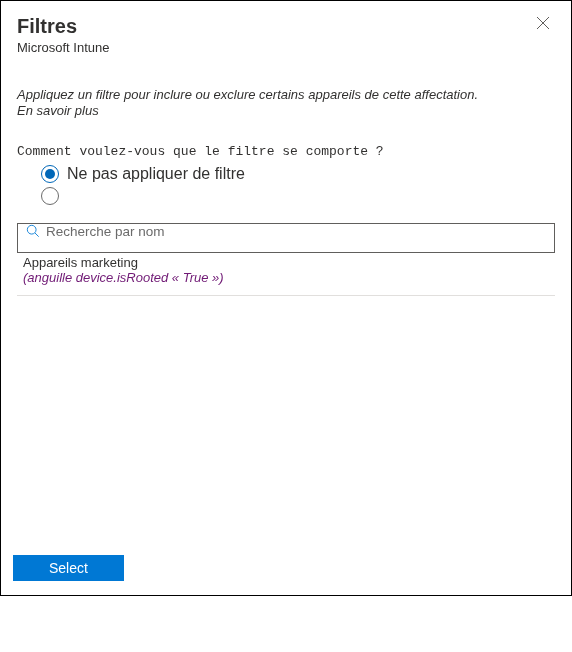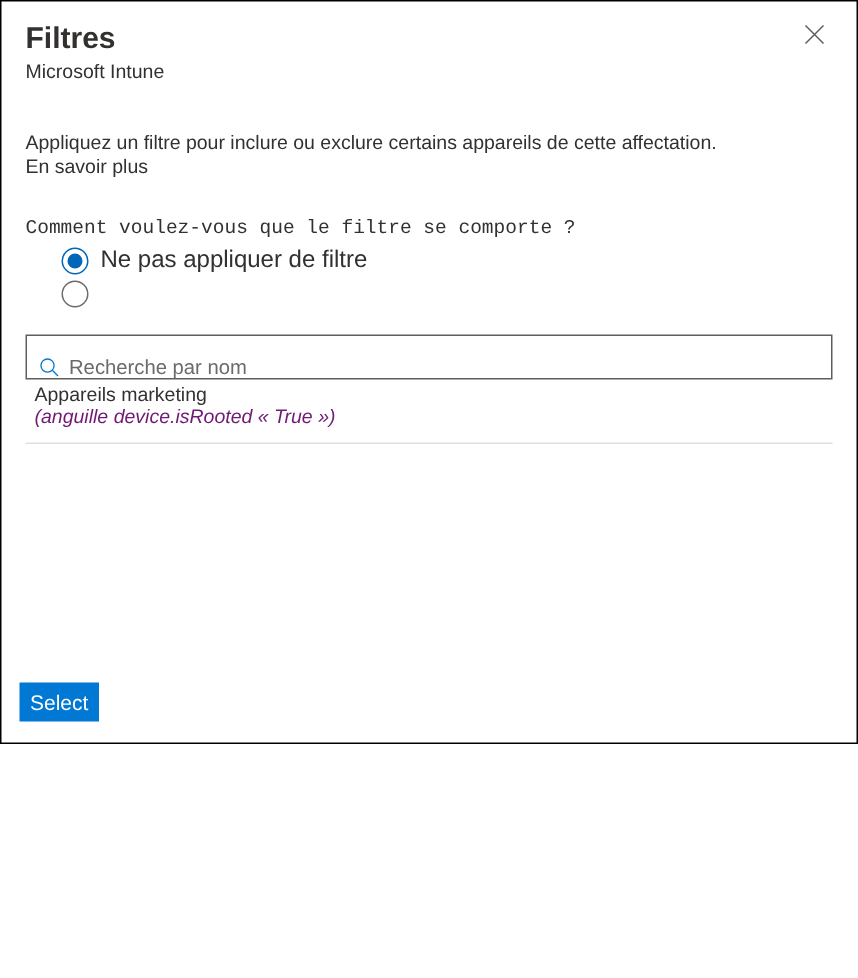--- a/index.html
+++ b/index.html
@@ -1,66 +1,66 @@
 <!DOCTYPE html>
 <html><head>
 <meta charset="utf-8">
 <style>
   * { box-sizing: border-box; margin: 0; padding: 0; }
   html, body { width: 572px; height: 652px; font-family: "Segoe UI", Arial, sans-serif; background: #fff; }
   .panel {
-    width: 572px; height: 496px; border: 1px solid #000; position: relative;
+    width: 572px; height: 596px; border: 1px solid #000; position: relative;
     display: flex; flex-direction: column;
   }
   .header {
     padding: 14px 16px 4px 16px;
     position: relative;
   }
   .title { font-size: 20px; font-weight: 600; color: #323130; }
   .subtitle { font-size: 13px; color: #323130; margin-top: 2px; }
   .close-btn {
     position: absolute; top: 14px; right: 18px; width: 20px; height: 20px;
     cursor: pointer; display: flex; align-items: center; justify-content: center;
     color: #605e5c;
   }
-  .desc-block { padding: 28px 16px 0 16px; font-size: 13px; color: #323130; line-height: 1.25; }
+  .desc-block { padding: 28px 16px 0 16px; font-size: 13px; color: #323130; line-height: 1.25; font-style: italic; }
   .learn-more { color: #323130; font-size: 13px; cursor: pointer; }
   .scroll-area {
     margin-top: 24px; padding: 0 16px 0 16px; flex: 1; overflow-y: scroll;
   }
   .question { font-size: 13px; color: #323130; margin-bottom: 6px; font-family: Liberation Mono, monospace; }
   .radio-group { display: flex; flex-direction: column; gap: 4px; }
   .radio-row { display: flex; align-items: flex-end; gap: 8px; cursor: pointer; padding-left: 24px; }
   .radio-outer {
     width: 18px; height: 18px; border: 1px solid #6b6b6b; border-radius: 50%;
     display: flex; align-items: center; justify-content: center; flex-shrink: 0;
   }
   .radio-outer.selected { border-color: #0067b8; }
   .radio-inner { width: 10px; height: 10px; border-radius: 50%; background: #0067b8; }
   .radio-label { font-size: 16px; color: #323130; }
   .search-wrap {
     margin-top: 18px; border: 1px solid #605e5c; height: 30px;
-    display: flex; align-items: flex-end; padding: 0 8px; gap: 6px;
+    display: flex; align-items: flex-start; padding: 0 8px; gap: 6px;
   }
   .search-icon { color: #0078d4; flex-shrink: 0; display: flex; }
   .search-input {
     border: none; outline: none; flex: 1; font-size: 13.5px; color: #323130;
     background: transparent; font-family: inherit;
   }
   .search-input::placeholder { color: #6b6b6b; }
   .list-area { }
   .list-item { padding: 2px 6px 10px 6px; border-bottom: 1px solid #e1dfdd; cursor: pointer; }
   .item-name { font-size: 13px; color: #323130; }
   .item-detail { font-size: 13px; color: #701a75; font-style: italic; }
   .footer {
     border-top: 0; padding: 10px 12px 14px 12px;
   }
   .select-btn {
     background: #0078d4; color: #fff; border: none; font-size: 14px;
-    padding: 5px 7px; cursor: pointer; font-family: inherit;
+    padding: 5px 36px; cursor: pointer; font-family: inherit;
   }
   
   .scroll-area::-webkit-scrollbar { width: 6px; }
   .scroll-area::-webkit-scrollbar-thumb { background: #c8c6c4; border-radius: 3px; }
   .scroll-area::-webkit-scrollbar-track { background: transparent; }
 </style>
 </head>
 <body>
 
 <div class="panel">

